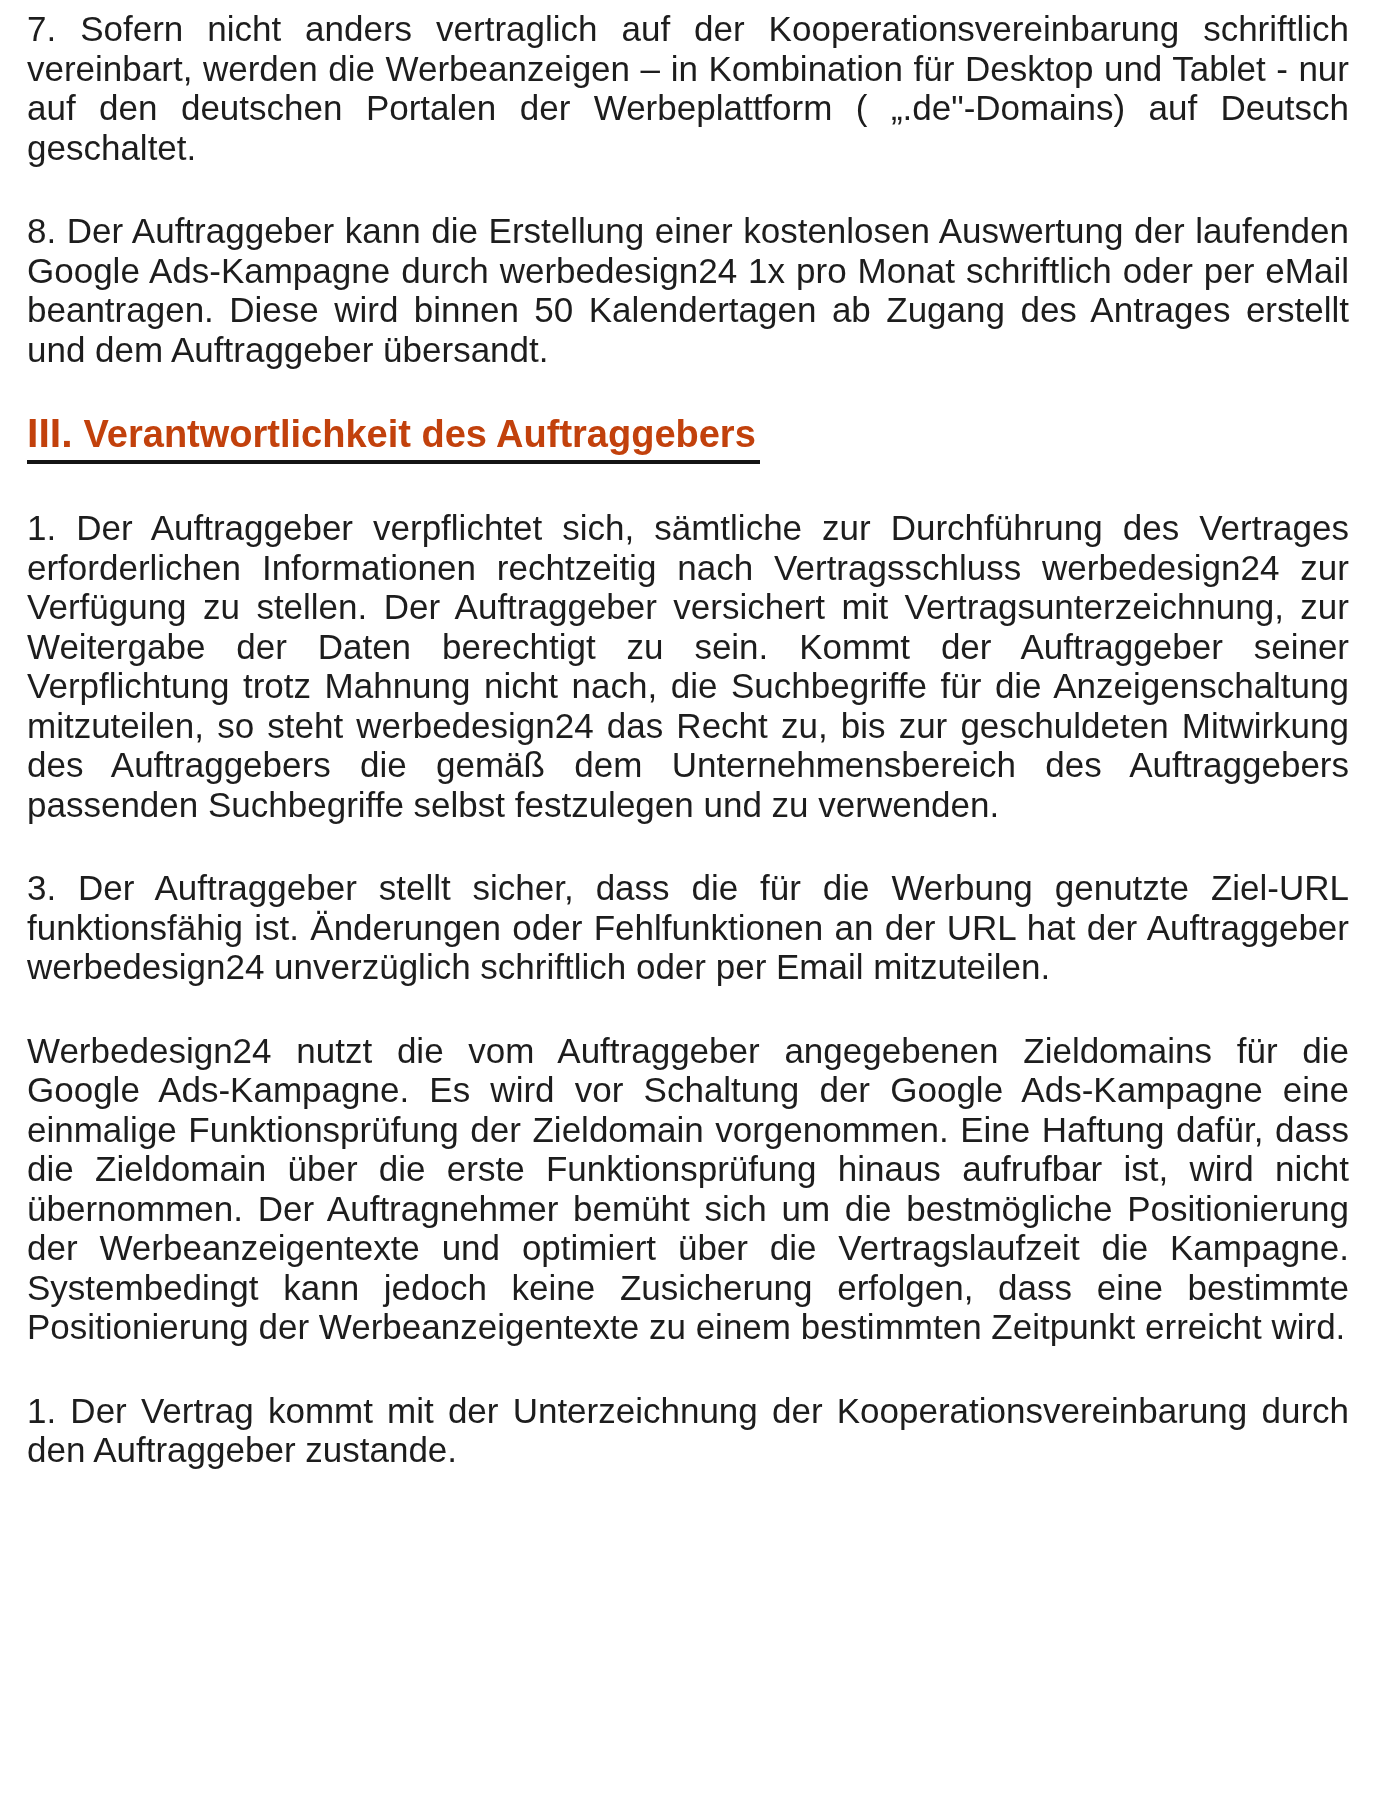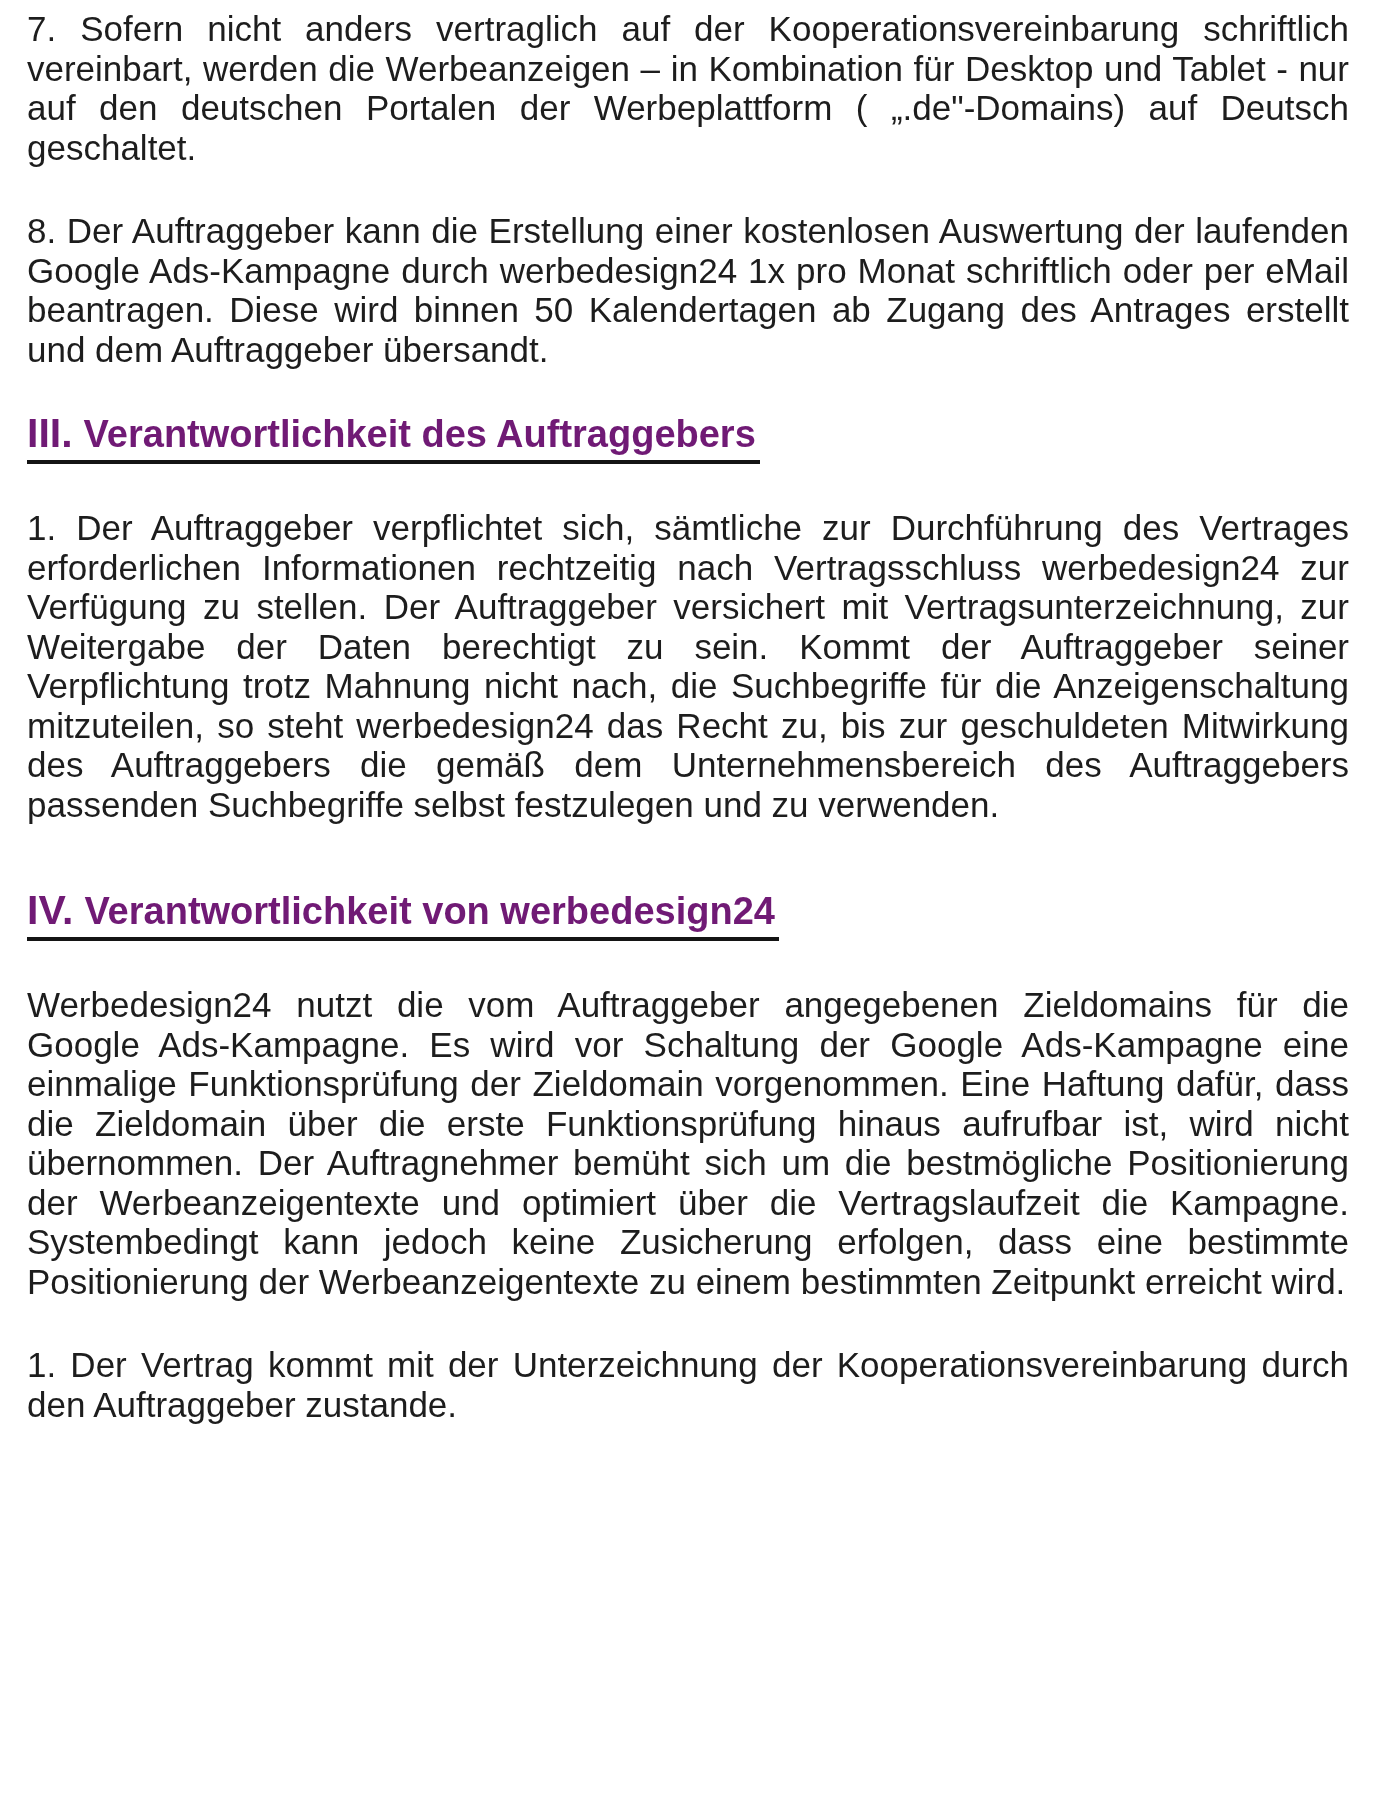--- a/index.html
+++ b/index.html
@@ -34,21 +34,21 @@
     line-height: 1;
   }
   .heading.extra-top {
     margin-top: 66px;
   }
   .hwrap {
     display: inline-block;
     border-bottom: 4px solid #141414;
     padding-bottom: 6px;
     padding-right: 4px;
-    color: #701a75;
+    color: #c2410c;
   }
   .numeral {
     font-size: 41px;
     font-weight: bold;
   }
   .htext {
     font-size: 38px;
     font-weight: bold;
     margin-left: 11px;
   }
@@ -64,25 +64,21 @@
 
   <h2 class="heading">
     <span class="hwrap">
       <span class="numeral">III.</span><span class="htext">Verantwortlichkeit des Auftraggebers</span>
     </span>
   </h2>
 
   <p class="para">1. Der Auftraggeber verpflichtet sich, sämtliche zur Durchführung des Vertrages erforderlichen Informationen rechtzeitig nach Vertragsschluss werbedesign24 zur Verfügung zu stellen. Der Auftraggeber versichert mit Vertragsunterzeichnung, zur Weitergabe der Daten berechtigt zu sein. Kommt der Auftraggeber seiner Verpflichtung trotz Mahnung nicht nach, die Suchbegriffe für die Anzeigenschaltung mitzuteilen, so steht werbedesign24 das Recht zu, bis zur geschuldeten Mitwirkung des Auftraggebers die gemäß dem Unternehmensbereich des Auftraggebers passenden Suchbegriffe selbst festzulegen und zu verwenden.</p>
 
 
+  <p class="para">3. Der Auftraggeber stellt sicher, dass die für die Werbung genutzte Ziel-URL funktionsfähig ist. Änderungen oder Fehlfunktionen an der URL hat der Auftraggeber werbedesign24 unverzüglich schriftlich oder per Email mitzuteilen.</p>
 
-  <h2 class="heading extra-top">
-    <span class="hwrap">
-      <span class="numeral">IV.</span><span class="htext">Verantwortlichkeit von werbedesign24</span>
-    </span>
-  </h2>
 
   <p class="para">Werbedesign24 nutzt die vom Auftraggeber angegebenen Zieldomains für die Google Ads-Kampagne. Es wird vor Schaltung der Google Ads-Kampagne eine einmalige Funktionsprüfung der Zieldomain vorgenommen. Eine Haftung dafür, dass die Zieldomain über die erste Funktionsprüfung hinaus aufrufbar ist, wird nicht übernommen. Der Auftragnehmer bemüht sich um die bestmögliche Positionierung der Werbeanzeigentexte und optimiert über die Vertragslaufzeit die Kampagne. Systembedingt kann jedoch keine Zusicherung erfolgen, dass eine bestimmte Positionierung der Werbeanzeigentexte zu einem bestimmten Zeitpunkt erreicht wird.</p>
 
 
   <p class="para">1. Der Vertrag kommt mit der Unterzeichnung der Kooperationsvereinbarung durch den Auftraggeber zustande.</p>
 
 </main>
 
 </body></html>

